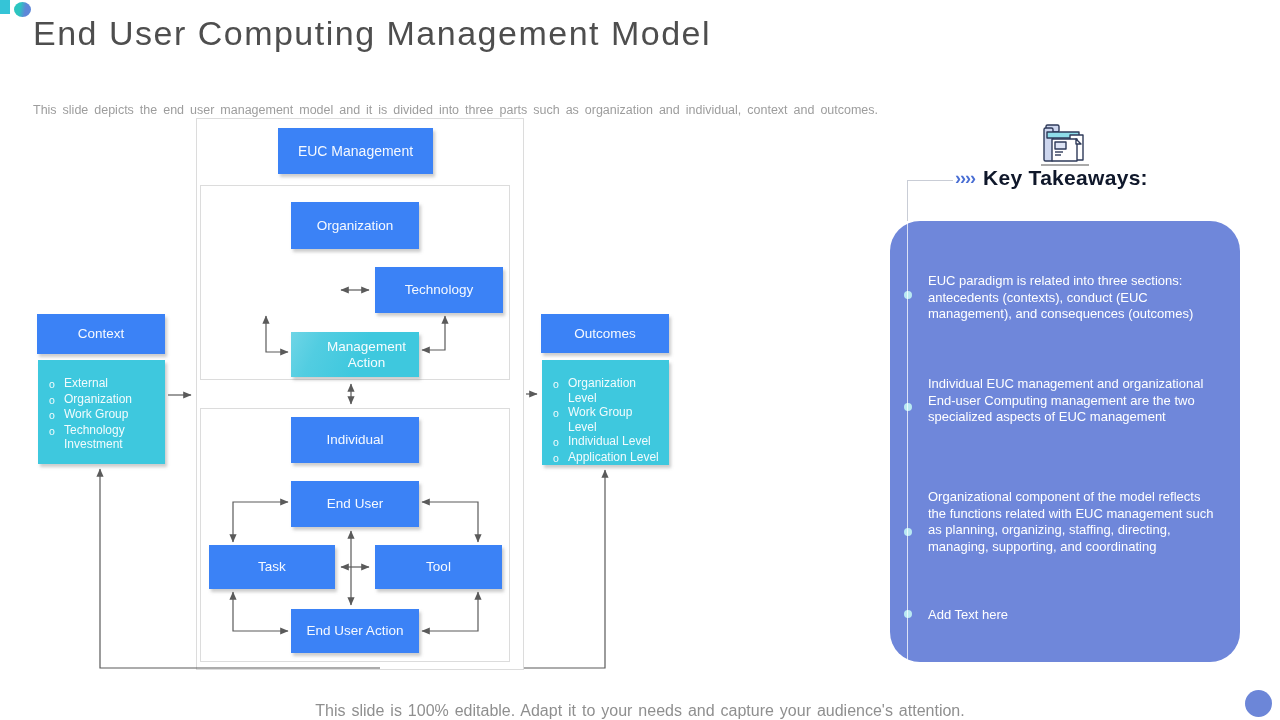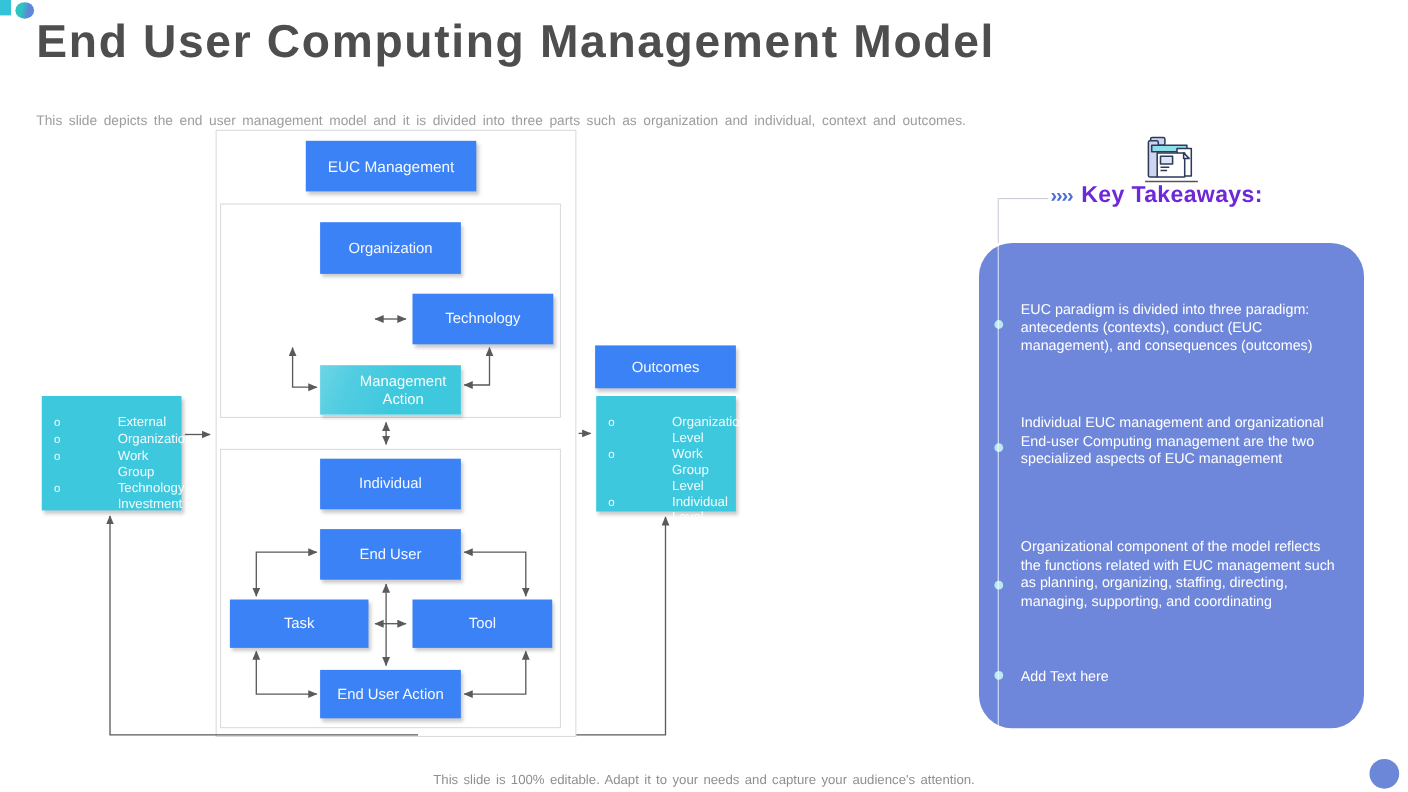--- a/index.html
+++ b/index.html
@@ -4,21 +4,21 @@
 <style>
   * { margin:0; padding:0; box-sizing:border-box; }
   body { background:#e8e8e8; font-family:"Liberation Sans", sans-serif; }
   .slide { position:relative; width:1280px; height:720px; background:#ffffff; overflow:hidden; margin:0 auto; }
 
   
   .corner-bar { position:absolute; left:0; top:0; width:10px; height:14px; background:#35c4d7; }
   .corner-dot { position:absolute; left:14px; top:2px; width:17px; height:15px; border-radius:50%;
                 background:linear-gradient(100deg,#2cc5c0 35%,#5e87d8 65%); }
 
-  .title { position:absolute; left:33px; top:14px; font-size:42px; font-weight:700;
+  .title { position:absolute; left:33px; top:14px; font-size:34px; font-weight:400;
            color:#4e4e4e; letter-spacing:1.5px; white-space:nowrap; }
   .subtitle { position:absolute; left:33px; top:76px; font-size:12.5px; color:#9d9d9d;
               word-spacing:2.5px; white-space:nowrap;margin-top:27px; }
 
   
   .frame { position:absolute; border:1px solid #dcdcdc; background:#fff; z-index:1; }
   .outer-frame  { left:196px; top:118px; width:328px; height:552px; }
   .upper-group  { left:200px; top:185px; width:310px; height:195px; }
   .lower-group  { left:200px; top:408px; width:310px; height:254px; }
 
@@ -42,43 +42,43 @@
   .b-eua  { left:291px; top:609px; width:128px; height:44px; }
   .b-ctxh { left:37px;  top:314px; width:128px; height:40px; }
   .b-outh { left:541px; top:314px; width:128px; height:39px; }
 
   .clist { position:absolute; background:#3ec8de; z-index:3; padding-top:16px;
            box-shadow:2px 3px 3px rgba(110,110,110,0.35); }
   .l-ctx { left:38px;  top:360px; width:127px; height:104px; }
   .l-out { left:542px; top:360px; width:127px; height:105px; }
   .clist .li { display:flex; font-size:12px; line-height:14.5px; color:rgba(255,255,255,0.93); }
   .clist .bullet { width:15px; margin-left:11px; flex:none; font-size:10.5px; padding-top:1px; }
-  .clist .itext { width:96px;margin-left:43px; }
+  .clist .itext { width:96px; }
 
   
   .folder-icon { position:absolute; left:1038px; top:118px; z-index:2; }
   .kt-chevrons { position:absolute; left:955px; top:168px; font-size:18px; font-weight:bold;
                  color:#4a6fd4; letter-spacing:-1px; }
   .kt-heading  { position:absolute; left:983px; top:166px; font-size:21px; font-weight:bold;
-                 color:#6d28d9; letter-spacing:0.3px; }
+                 color:#0f172a; letter-spacing:0.3px; }
   .kt-hline { position:absolute; left:908px; top:180px; width:45px; height:1px; background:#c9cdd6; }
   .kt-vline-top { position:absolute; left:907px; top:180px; width:1px; height:41px; background:#c9cdd6; z-index:4; }
   .kt-vline-in  { position:absolute; left:907px; top:221px; width:1px; height:444px;
                   background:rgba(255,255,255,0.75); z-index:4; }
   .kt-panel { position:absolute; left:890px; top:221px; width:350px; height:441px;
               border-radius:30px; background:#6f87da; z-index:3; }
   .kt-item { position:absolute; left:38px; width:294px; font-size:13px; line-height:16.5px;
              color:#ffffff; }
   .kt-i1 { top:52px; } .kt-i2 { top:155px; } .kt-i3 { top:268px; } .kt-i4 { top:386px; }
   .kt-dot { position:absolute; left:14px; width:8px; height:8px; border-radius:50%;
             background:#b9e9f2; z-index:5; }
   .kt-d1 { top:70px; } .kt-d2 { top:182px; } .kt-d3 { top:307px; } .kt-d4 { top:389px; }
 
   .footer { position:absolute; left:0; right:0; top:702px; text-align:center;
-            font-size:12px; color:#8f8f8f; word-spacing:1.5px; }
+            font-size:16px; color:#8f8f8f; word-spacing:1.5px; }
   .br-dot { position:absolute; left:1245px; top:690px; width:27px; height:27px;
             border-radius:50%; background:#6c86d8; }
 </style>
 </head>
 <body>
 
 <div class="slide">
 
   <div class="corner-bar"></div>
   <div class="corner-dot"></div>
@@ -117,20 +117,21 @@
   <div class="cbox b-euc">EUC Management</div>
   <div class="cbox b-org">Organization</div>
   <div class="cbox b-tech">Technology</div>
   <div class="cbox b-ma shine">Management Action</div>
   <div class="cbox b-ind">Individual</div>
   <div class="cbox b-eu">End User</div>
   <div class="cbox b-tool">Tool</div>
   <div class="cbox b-task">Task</div>
   <div class="cbox b-eua">End User Action</div>
 
+  <div class="cbox b-ctxh">Context</div>
   <div class="clist l-ctx">
     <div class="li">
       <span class="bullet">o</span>
       <span class="itext">External</span>
       </div>
     <div class="li">
       <span class="bullet">o</span>
       <span class="itext">Organization</span>
       </div>
     <div class="li">
@@ -181,21 +182,21 @@
   <div class="kt-hline"></div>
   <div class="kt-vline-top"></div>
   <div class="kt-chevrons">››››</div>
   <div class="kt-heading">Key Takeaways:</div>
 
   <div class="kt-panel">
     <div class="kt-dot kt-d1"></div>
     <div class="kt-dot kt-d2"></div>
     <div class="kt-dot kt-d3"></div>
     <div class="kt-dot kt-d4"></div>
-    <div class="kt-item kt-i1">EUC paradigm is divided into three paradigm: antecedents (contexts), conduct (EUC management), and consequences (outcomes)</div>
+    <div class="kt-item kt-i1">EUC paradigm is related into three sections: antecedents (contexts), conduct (EUC management), and consequences (outcomes)</div>
     <div class="kt-item kt-i2">Individual EUC management and organizational End-user Computing management are the two specialized aspects of EUC management</div>
     <div class="kt-item kt-i3">Organizational component of the model reflects the functions related with EUC management such as planning, organizing, staffing, directing, managing, supporting, and coordinating</div>
     <div class="kt-item kt-i4">Add Text here</div>
   </div>
   <div class="kt-vline-in"></div>
 
   <div class="footer">This slide is 100% editable. Adapt it to your needs and capture your audience's attention.</div>
   <div class="br-dot"></div>
 
 </div>

